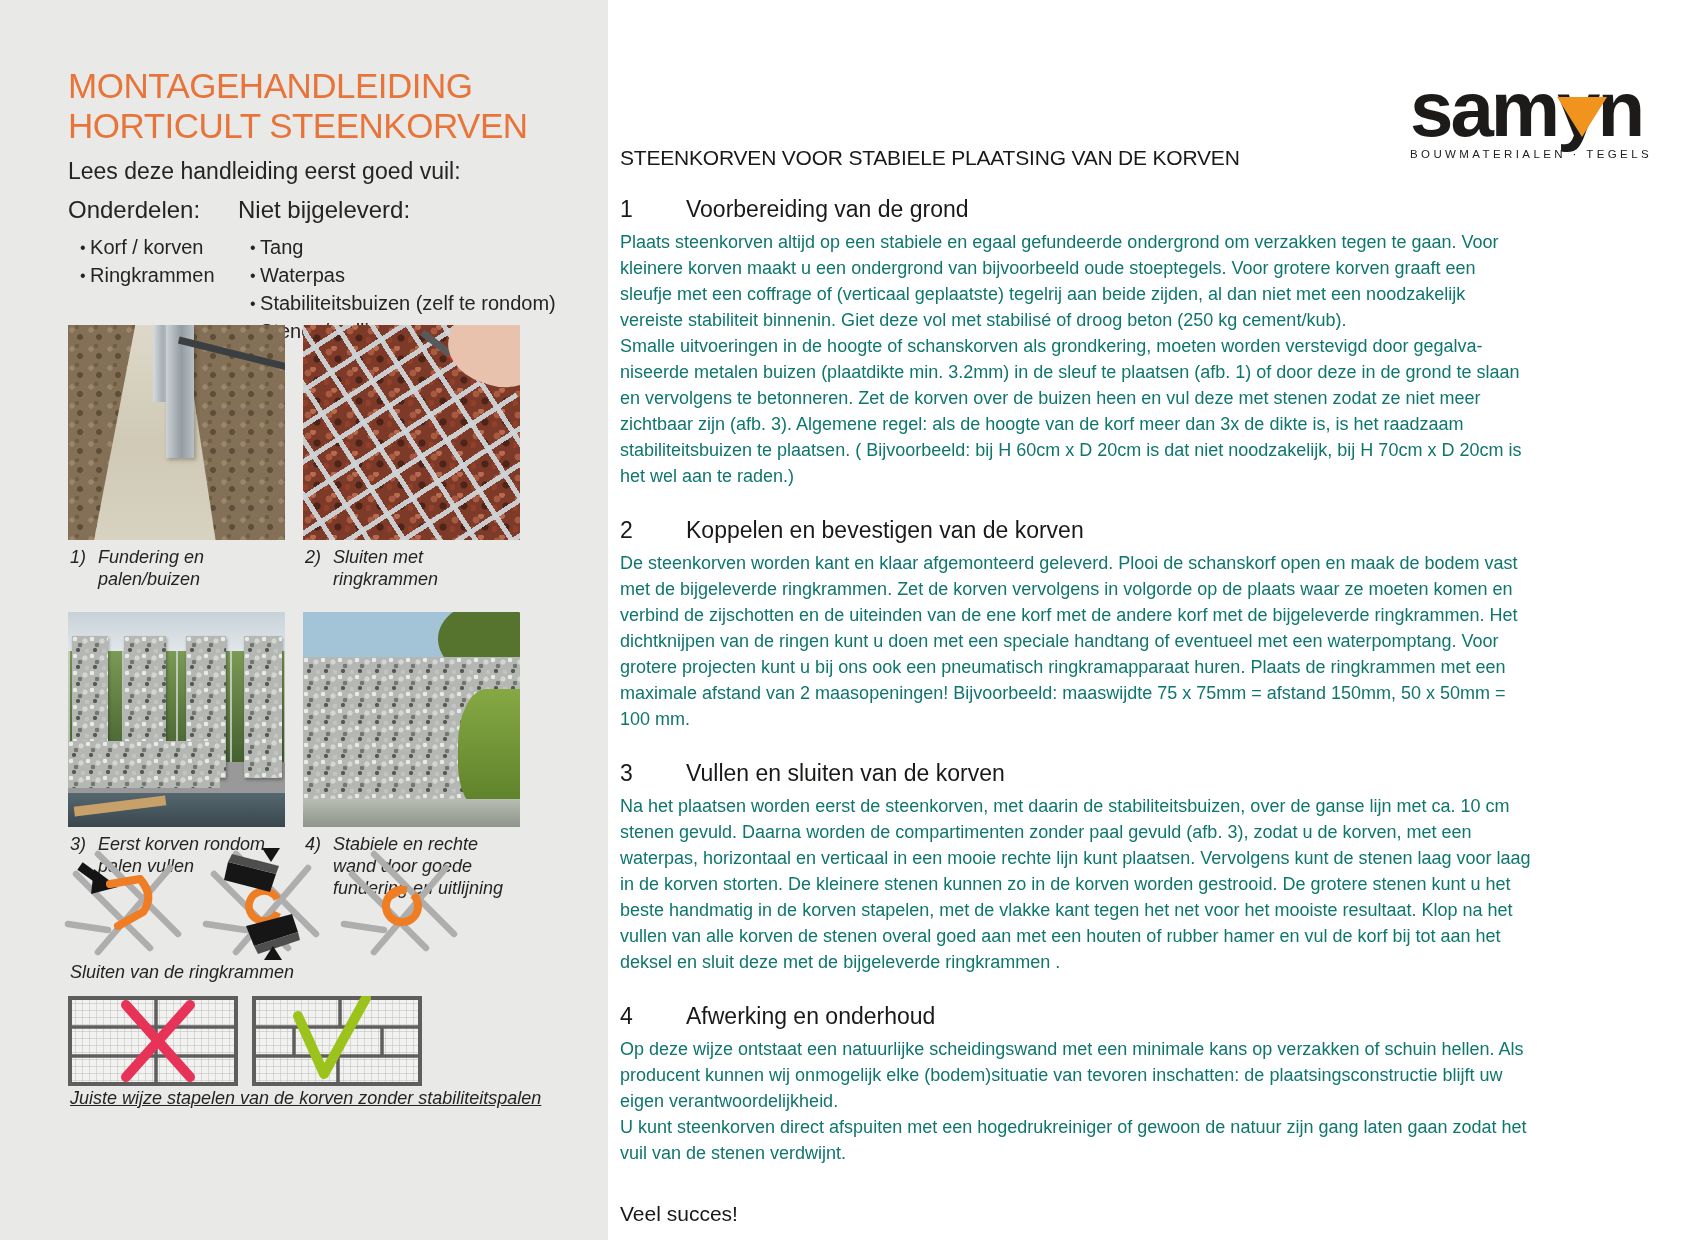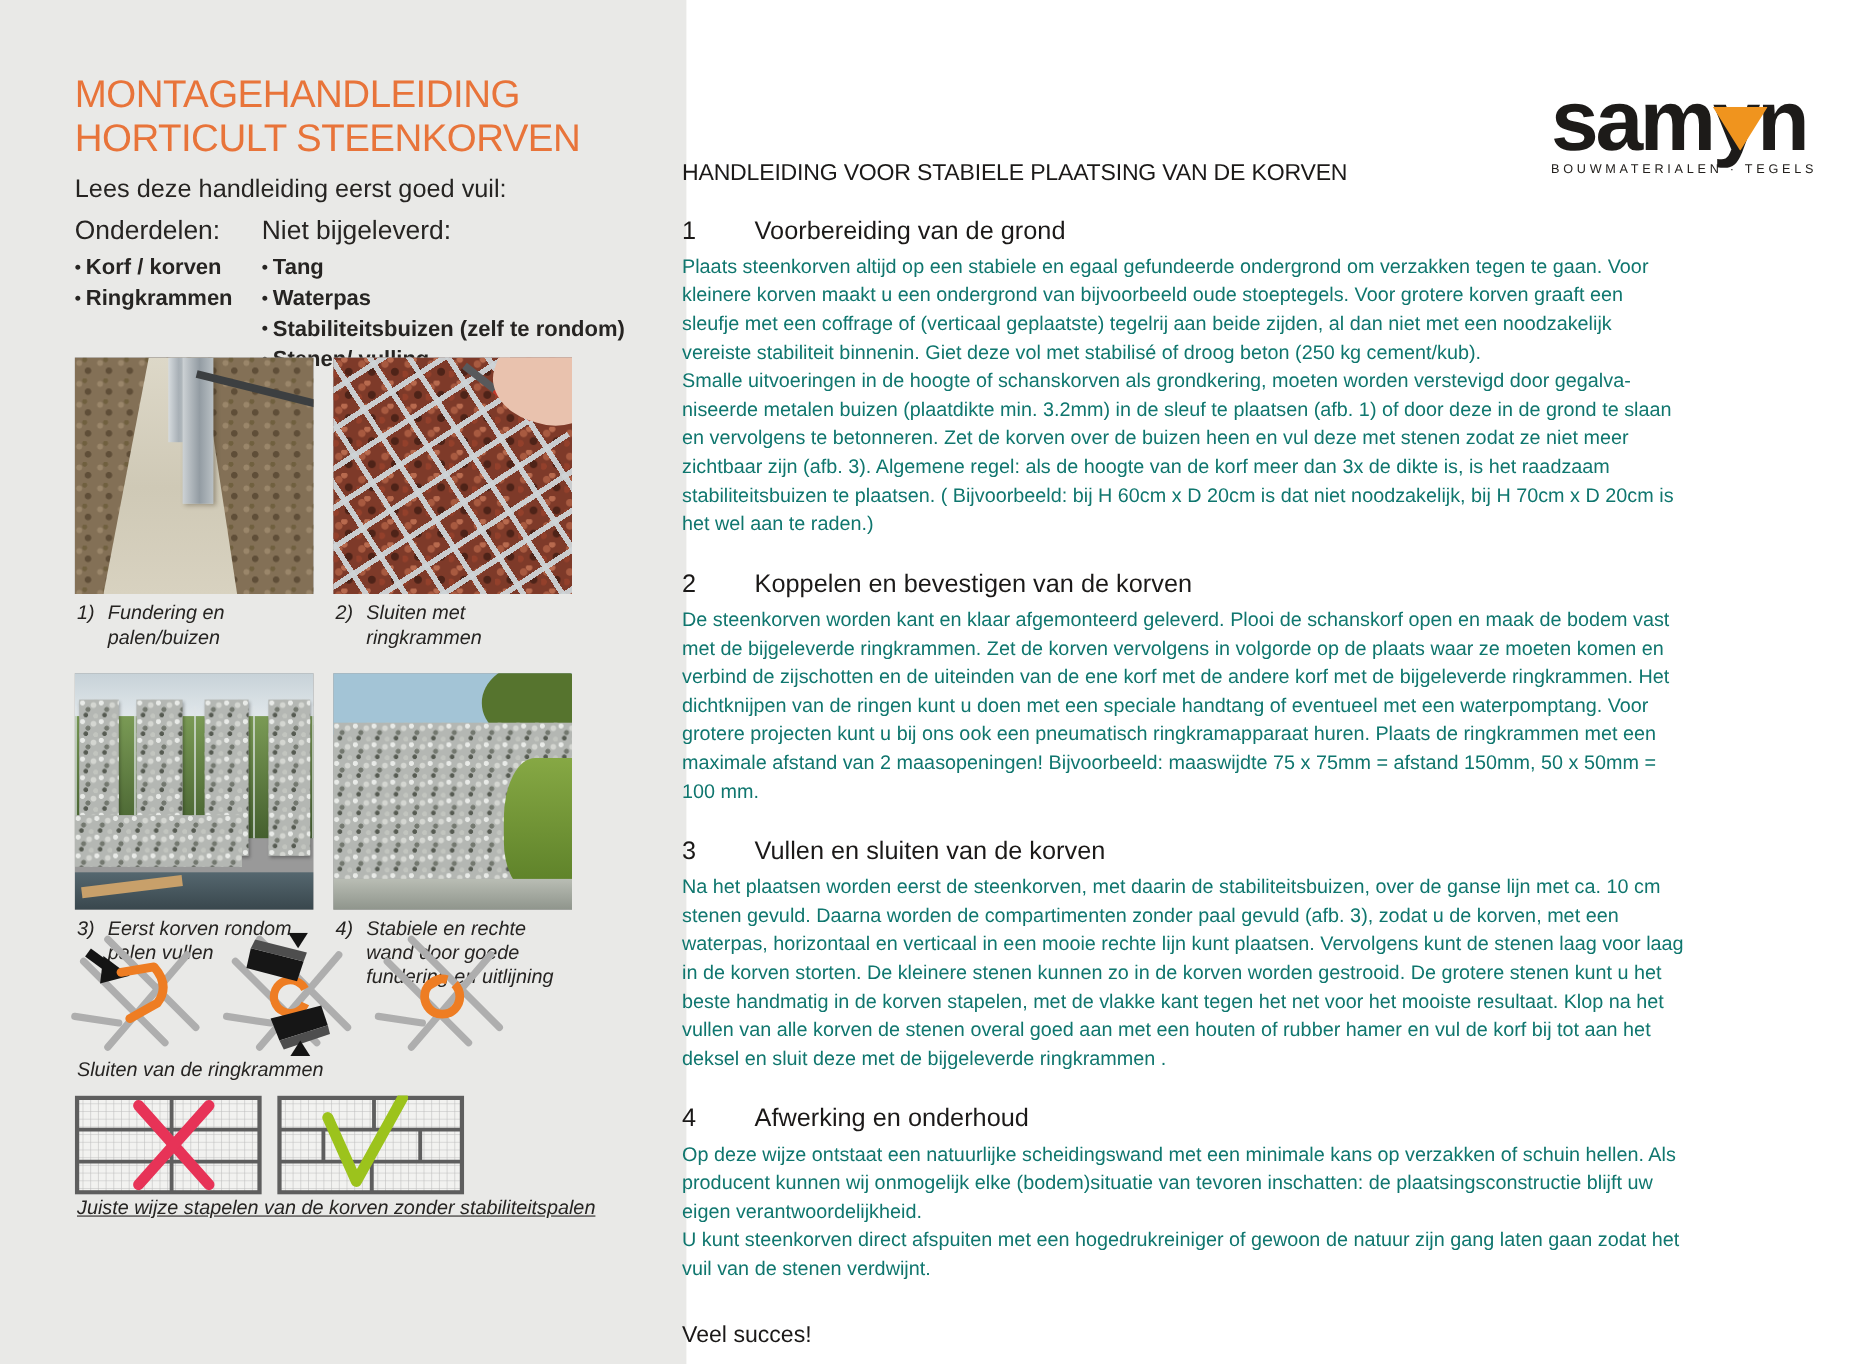--- a/index.html
+++ b/index.html
@@ -7,34 +7,33 @@
     width:1695px;height:1240px;position:relative;overflow:hidden;
     background:#ffffff;
     font-family:"Liberation Sans", sans-serif;
     color:#1e1c1a;
     -webkit-font-smoothing:antialiased;
   }
   
   .sidebar{
     position:absolute;left:0;top:0;width:608px;height:1240px;
     background:#e9e9e7;
-    padding-left:16px;
   }
   .masthead{position:absolute;left:68px;top:66px;width:510px;}
   .doc-title{
     color:#e8743a;font-size:35px;line-height:40px;font-weight:400;
     letter-spacing:-0.5px;
   }
   .doc-subtitle{margin-top:12px;font-size:23px;color:#262422;}
   .parts-area{position:absolute;left:68px;top:196px;width:520px;display:flex;}
   .parts-col{font-size:20px;color:#262422;}
   .parts-col.c1{width:170px;flex:0 0 170px;}
   .parts-col.c2{flex:1;}
   .parts-heading{font-size:24px;margin-bottom:8px;}
-  .parts-list{list-style:none;margin:0;padding:0;line-height:22px;font-weight:bold;}
+  .parts-list{list-style:none;margin:12px;padding:0;line-height:22px;}
   .parts-list li{margin:0 0 4px 0;}
   .parts-list li::before{content:"• ";font-size:16px;position:relative;top:-1px;}
   
   .photo-grid{
     position:absolute;left:68px;top:325px;width:452px;
     display:grid;grid-template-columns:217px 217px;column-gap:18px;row-gap:0;
   }
   .photo{width:217px;height:215px;position:relative;overflow:hidden;background:#999;}
   .fig-caption{
     font-style:italic;font-size:18px;line-height:22px;color:#262422;
@@ -310,21 +309,21 @@
 
 <div class="logo">
   <div class="brand-wrap">
     <div class="brand">samyn</div>
     <div class="brand-triangle"></div>
   </div>
   <div class="logo-tagline">BOUWMATERIALEN · TEGELS</div>
 </div>
 
 <div class="main">
-  <h1 class="main-heading">HANDLEIDING VOOR STABIELE PLAATSING VAN DE KORVEN</h1>
+  <h1 class="main-heading">STEENKORVEN VOOR STABIELE PLAATSING VAN DE KORVEN</h1>
 
   <section class="sec">
     <div class="sec-head">
       <span class="sec-num">1</span>
       <span class="sec-title">Voorbereiding van de grond</span>
     </div>
     <p class="sec-body">Plaats steenkorven altijd op een stabiele en egaal gefundeerde ondergrond om verzakken tegen te gaan. Voor kleinere korven maakt u een ondergrond van bijvoorbeeld oude stoeptegels. Voor grotere korven graaft een sleufje met een coffrage of (verticaal geplaatste) tegelrij aan beide zijden, al dan niet met een noodzakelijk vereiste stabiliteit binnenin. Giet deze vol met stabilisé of droog beton (250 kg cement/kub).</p>
     <p class="sec-body">Smalle uitvoeringen in de hoogte of schanskorven als grondkering, moeten worden verstevigd door gegalva- niseerde metalen buizen (plaatdikte min. 3.2mm) in de sleuf te plaatsen (afb. 1) of door deze in de grond te slaan en vervolgens te betonneren. Zet de korven over de buizen heen en vul deze met stenen zodat ze niet meer zichtbaar zijn (afb. 3). Algemene regel: als de hoogte van de korf meer dan 3x de dikte is, is het raadzaam stabiliteitsbuizen te plaatsen. ( Bijvoorbeeld: bij H 60cm x D 20cm is dat niet noodzakelijk, bij H 70cm x D 20cm is het wel aan te raden.)</p>
   </section>
 

